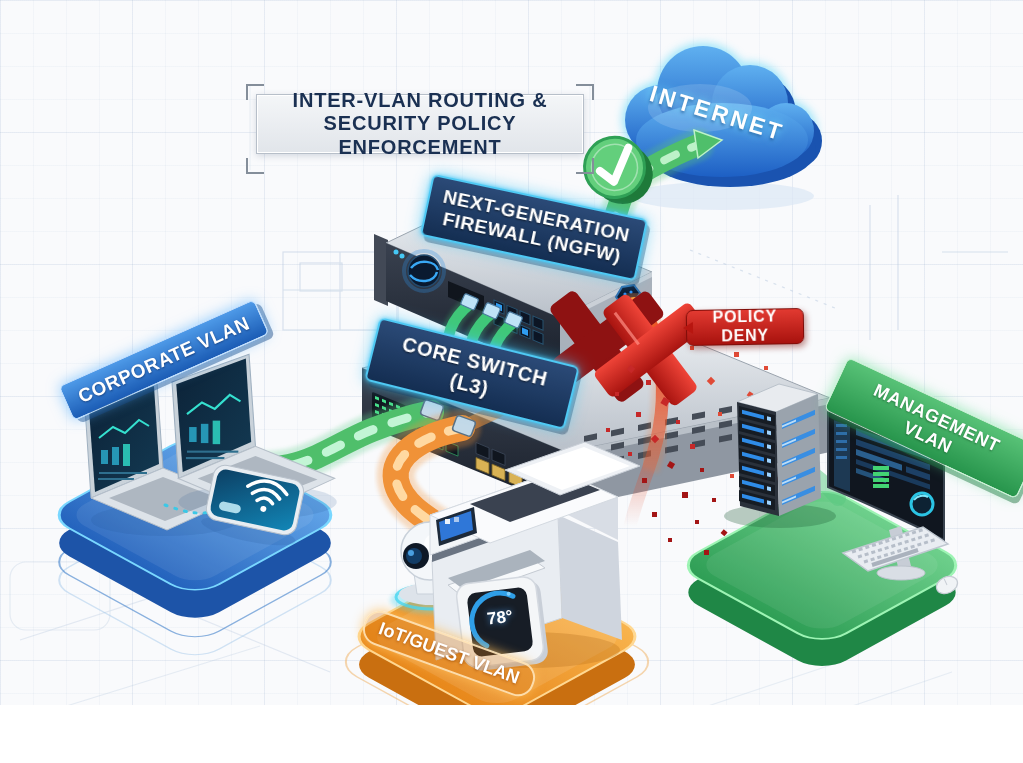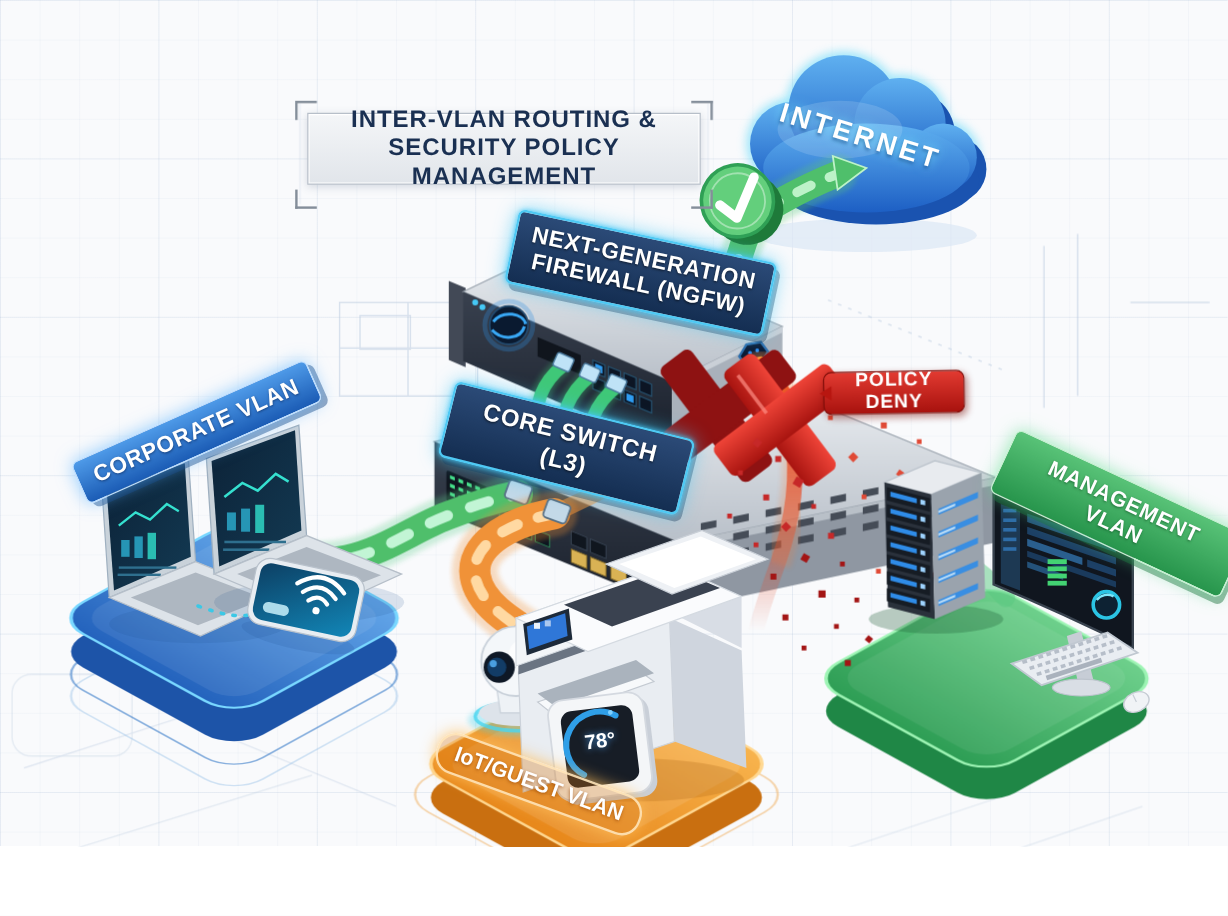--- a/index.html
+++ b/index.html
@@ -588,21 +588,21 @@
     <circle cx="12" cy="-27" r="2" fill="#7fd0ff"></circle>
   </g>
 </svg>
 
 <span class="bracket br-tl"></span>
 <span class="bracket br-tr"></span>
 <span class="bracket br-bl"></span>
 <span class="bracket br-br"></span>
 <div class="label title-box">
   <div>INTER-VLAN ROUTING &amp;</div>
-  <div>SECURITY POLICY MANAGEMENT</div>
+  <div>SECURITY POLICY ENFORCEMENT</div>
 </div>
 
 <div class="label lbl-internet">INTERNET</div>
 
 <div class="label banner banner-navy lbl-ngfw">
   <div>NEXT-GENERATION</div>
   <div>FIREWALL (NGFW)</div>
 </div>
 
 <div class="label banner banner-navy lbl-switch">CORE SWITCH (L3)</div>

